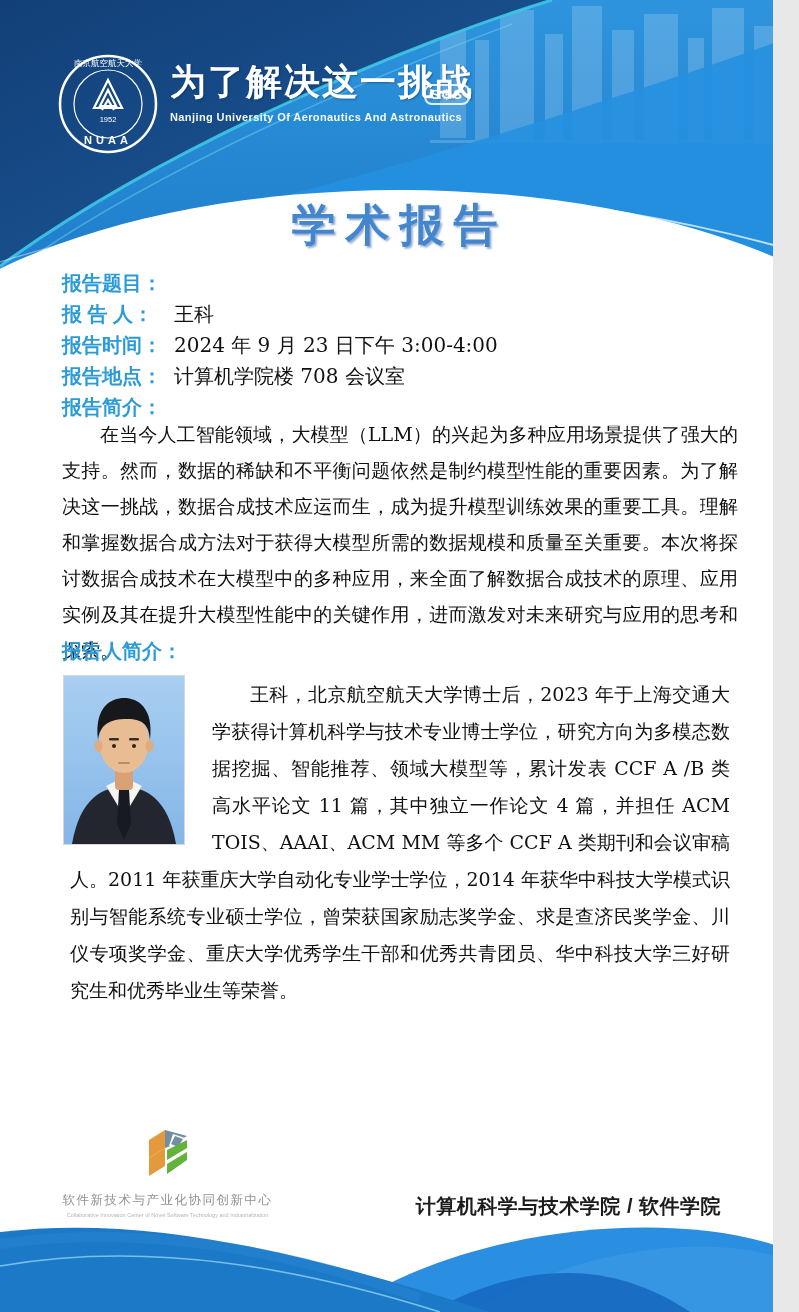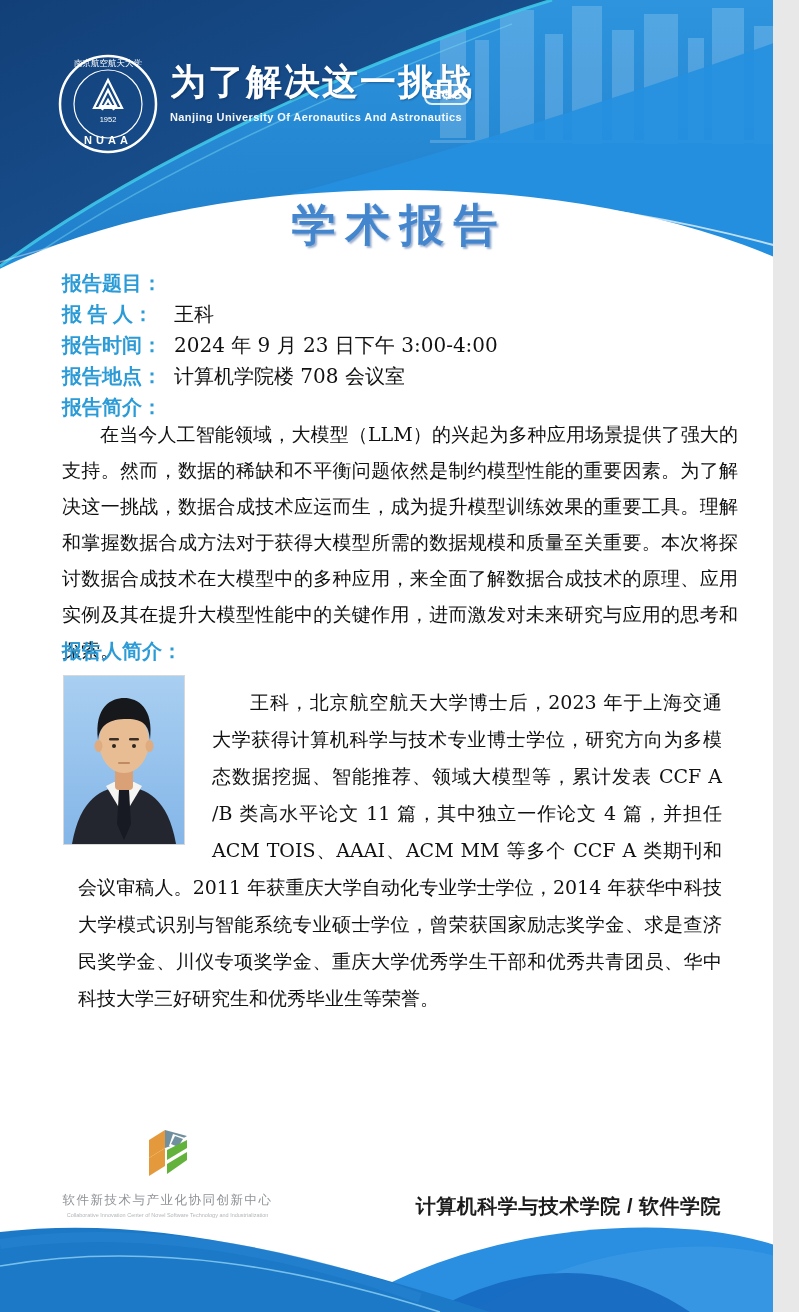--- a/index.html
+++ b/index.html
@@ -29,21 +29,21 @@
   .info-label{width:112px;color:#2b9bd7;font-weight:bold;font-size:20px;flex:none;}
   .info-value{font-family:"DejaVu Serif","Liberation Serif",serif;font-size:20px;color:#111;}
   
   .abstract{position:absolute;left:62px;top:416px;width:676px;margin:0;
             font-family:"DejaVu Serif","Liberation Serif",serif;font-size:19px;color:#111;
             line-height:36px;text-align:justify;text-indent:2em;}
   .bio-label{position:absolute;left:62px;top:638px;color:#2b9bd7;font-weight:bold;font-size:20px;text-align:right;}
   .bio-wrap{position:absolute;left:62px;top:668px;width:676px;
             font-family:"DejaVu Serif","Liberation Serif",serif;font-size:19px;color:#111;
             line-height:37px;text-align:justify;}
-  .bio-wrap p{margin:16px;text-indent:2em;}
+  .bio-wrap p{margin:8px;text-indent:2em;}
   .photo{float:left;width:120px;height:168px;margin:8px 28px 6px 2px;
          background:linear-gradient(#a9cff1,#84b6e8);box-shadow:0 0 0 1px #d8d8d8;}
   
   .footer-center{position:absolute;left:60px;top:1122px;width:215px;text-align:center;}
   .footer-center .zh{font-size:12.5px;color:#8f9296;letter-spacing:1.5px;margin-top:4px;}
   .footer-center .en{font-size:5.5px;color:#b3b6ba;margin-top:3px;}
   .dept{position:absolute;right:52px;top:1160px;font-size:20px;font-weight:bold;color:#1c1c1c;
         letter-spacing:.5px;margin-top:33px;}
   .waves{position:absolute;left:0;bottom:0;}
 </style>

